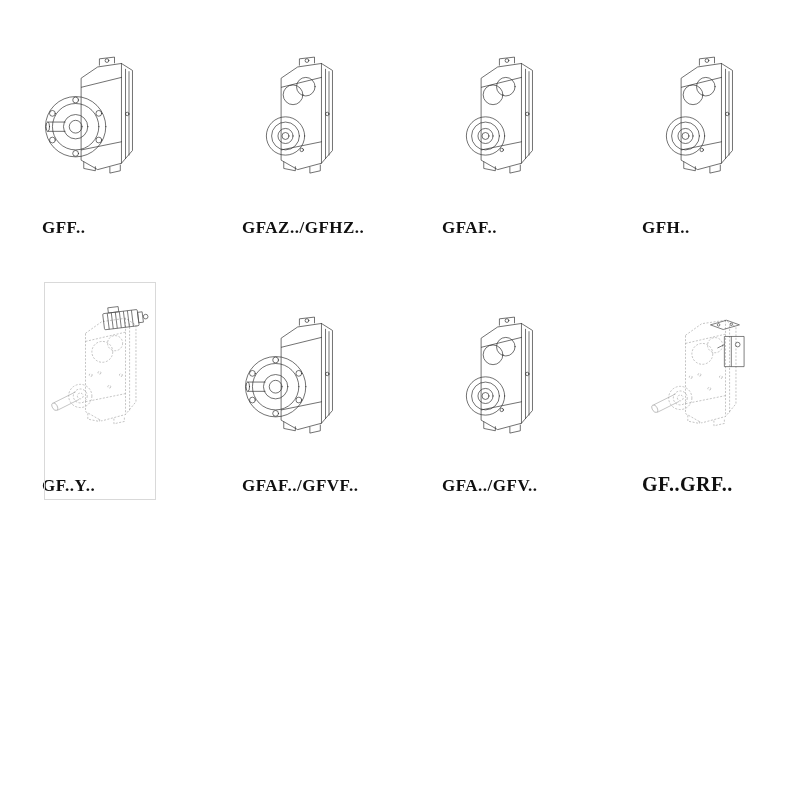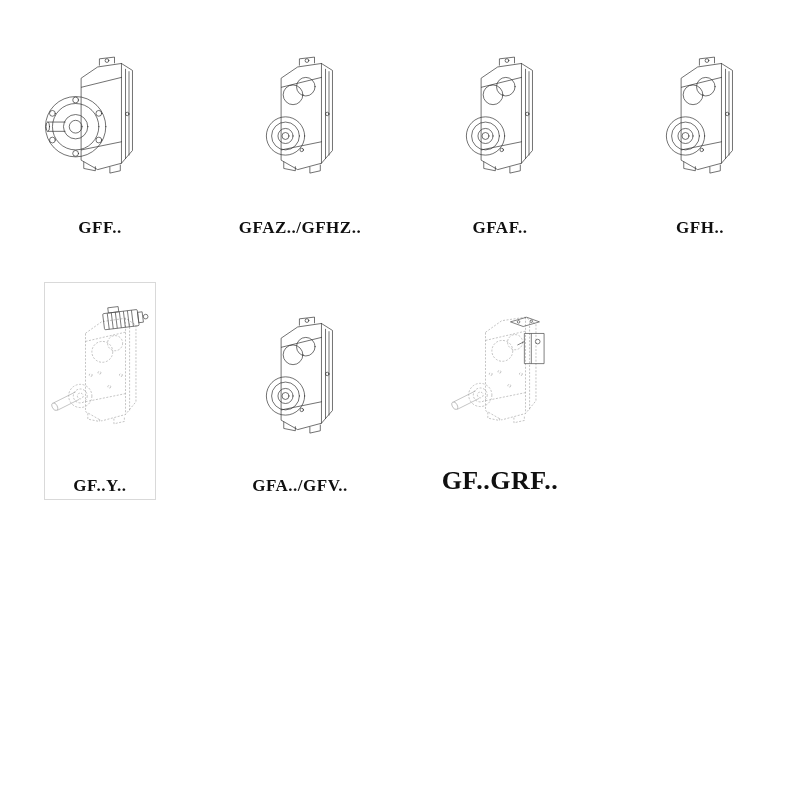--- a/index.html
+++ b/index.html
@@ -8,29 +8,29 @@
     --dashed-stroke:#9a9a9a;
     --attach-stroke:#4a4a4a;
     --label:#101010;
     --frame:#d9d9d9;
   }
   html,body{margin:0;padding:0;background:var(--background);}
   body{width:800px;height:800px;overflow:hidden;
        font-family:"Liberation Serif","DejaVu Serif",serif;}
   .grid{display:grid;grid-template-columns:repeat(4,200px);
         grid-template-rows:262px 258px 280px;width:800px;height:800px;}
-  .cell{display:flex;flex-direction:column;align-items:center;
+  .cell{display:flex;flex-direction:column;
         justify-content:flex-end;box-sizing:border-box;padding:4px 2px 8px;}
   .cell.boxed{outline:1px solid var(--frame);outline-offset:-5px;gap:14px;}
   .drawing{flex:1 1 auto;width:100%;display:flex;align-items:center;justify-content:center;min-height:0;}
   svg.unit{width:184px;height:208px;}
   .row3 svg.unit{width:190px;height:218px;}
   .label{font-weight:700;font-size:17px;letter-spacing:.5px;color:var(--label);
          margin-top:2px;white-space:nowrap;}
-  .label-lg{font-size:26px;margin-top:9px;}
+  .label-lg{font-size:20px;margin-top:9px;}
   .solid-art{stroke:var(--solid-stroke);fill:none;stroke-width:1.15;stroke-linejoin:round;stroke-linecap:round;}
   .dashed-art{stroke:var(--dashed-stroke);fill:none;stroke-width:1;stroke-dasharray:3.5 2.6;stroke-linejoin:round;}
   .attach-art{stroke:var(--attach-stroke);fill:none;stroke-width:1.2;stroke-linejoin:round;}
 </style>
 </head>
 <body>
 
 <svg width="0" height="0" style="position:absolute" aria-hidden="true">
   <defs>
 
@@ -203,20 +203,31 @@
             <use href="#g-shaft-d"></use>
           </g>
         <g class="attach-art">
             <use href="#g-motor"></use>
           </g>
       </svg>
     </div>
     <figcaption class="label">GF..Y..</figcaption>
   </figure>
 
+  <figure class="cell row3">
+    <div class="drawing">
+      <svg class="unit" viewBox="0 0 200 230">
+        <g class="solid-art">
+            <use href="#g-housing"></use>
+            <use href="#g-flange"></use>
+          </g>
+      </svg>
+    </div>
+    <figcaption class="label">GFAF../GFVF..</figcaption>
+  </figure>
 
   <figure class="cell row3">
     <div class="drawing">
       <svg class="unit" viewBox="0 0 200 230">
         <g class="solid-art">
             <use href="#g-housing"></use>
             <use href="#g-hollow"></use>
           </g>
       </svg>
     </div>

